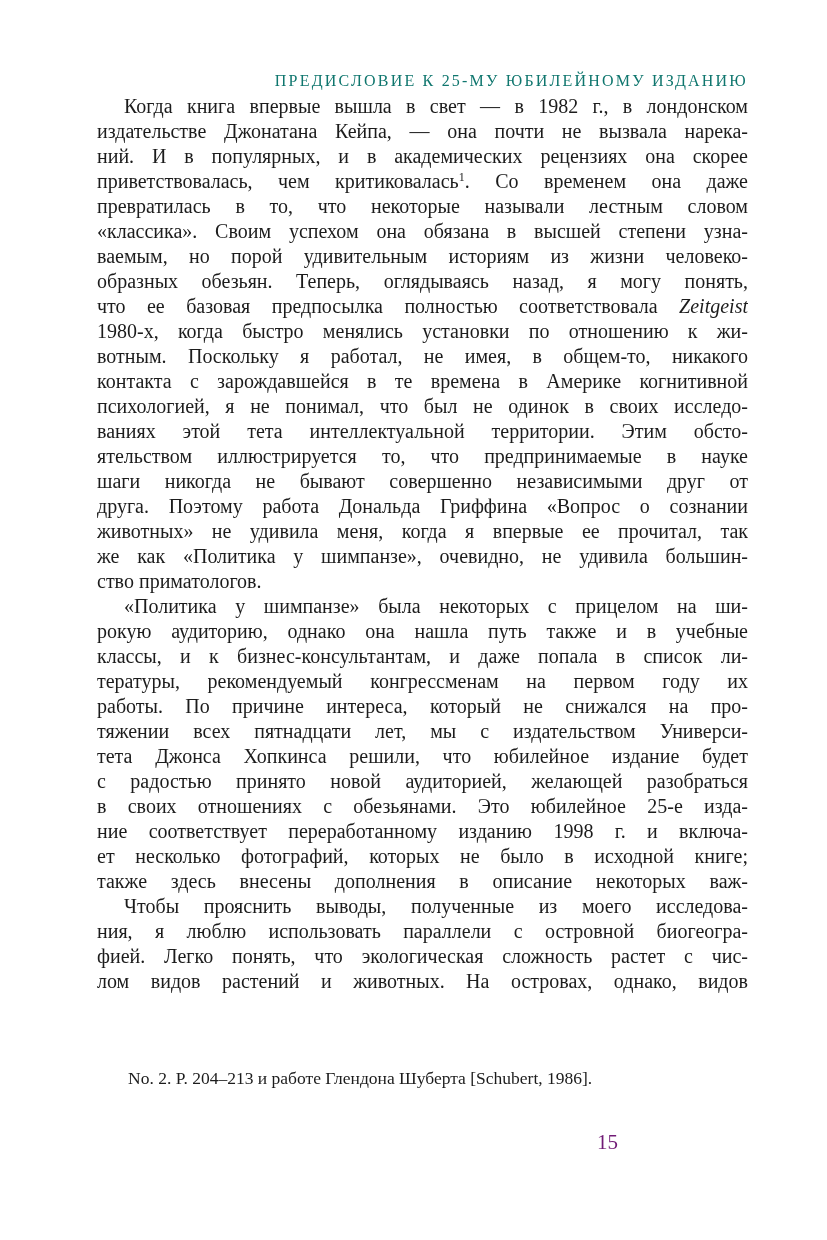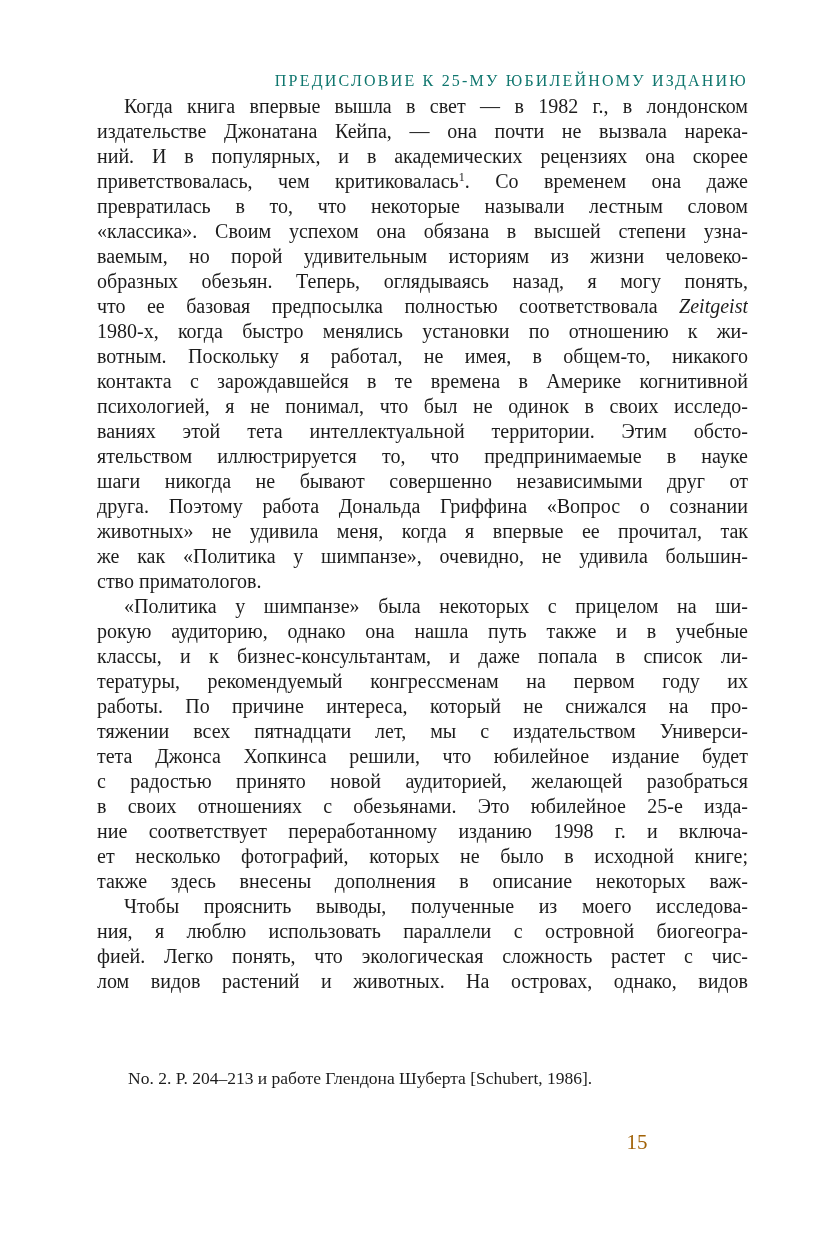--- a/index.html
+++ b/index.html
@@ -64,23 +64,23 @@
     vertical-align: baseline;
     position: relative;
     top: -6px;
     margin-right: 12px;
   }
   .page-number {
     position: absolute;
     left: 597px;
     top: 1130px;
     width: 80px;
-    text-align: center;
+    text-align: left;
     font-size: 21px;
-    color: #a16207;
+    color: #701a75;
   }
 </style>
 </head>
 <body>
 
 <div class="page">
   <div class="running-head">ПРЕДИСЛОВИЕ К 25-МУ ЮБИЛЕЙНОМУ ИЗДАНИЮ</div>
 
   <div class="body-text" id="body-text">
       <div>

